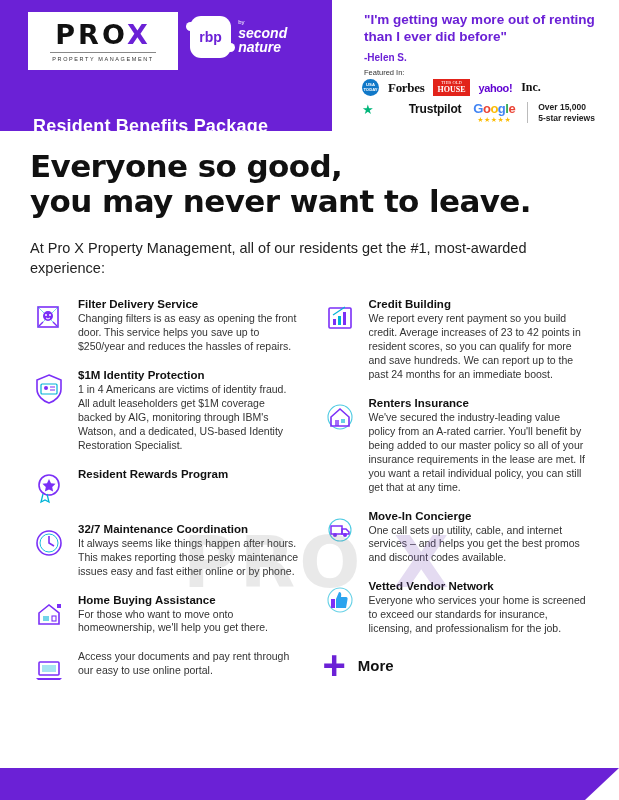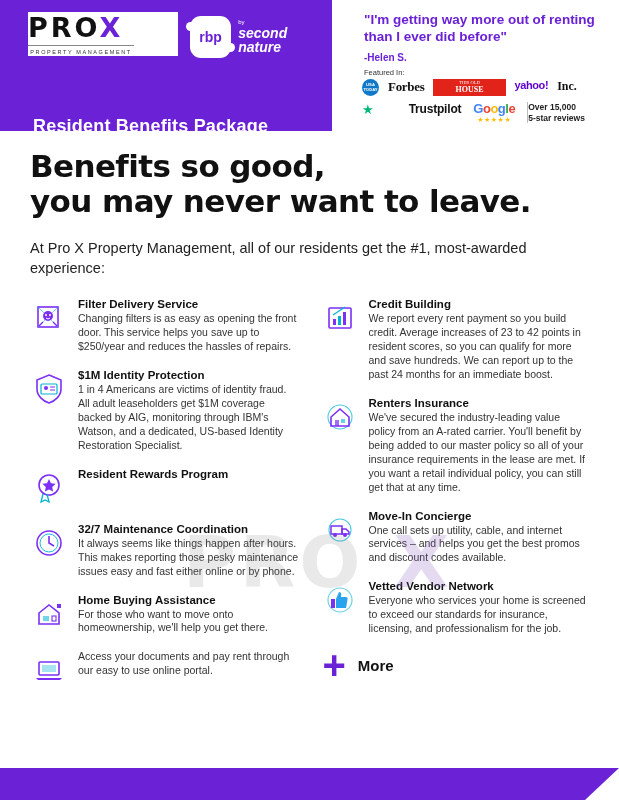--- a/index.html
+++ b/index.html
@@ -25,25 +25,25 @@
   }
   .header-left {
     position: absolute;
     left: 0; top: 0;
     width: 332px; height: 131px;
     background: #6b21d6;
   }
   .logo-box {
     position: absolute;
     left: 28px; top: 12px;
-    width: 150px; height: 44px;
+    width: 150px; height: 58px;
     background: #ffffff;
     display: flex;
     flex-direction: column;
-    align-items: flex-start;
+    align-items: center;
     justify-content: center;
   }
   .logo-prox {
     font-family: "DejaVu Sans", sans-serif;
     font-weight: bold;
     font-size: 27px;
     letter-spacing: 3px;
     color: #111111;
     line-height: 1;
   }
@@ -134,20 +134,21 @@
   .featured-label {
     position: absolute;
     left: 32px; top: 68px;
     font-size: 7.5px;
     color: #333;
   }
   .press-row {
     position: absolute;
     left: 30px; top: 79px;
     display: flex;
+    align-items: center;
     gap: 9px;
   }
   .press-usatoday {
     width: 17px; height: 17px;
     border-radius: 50%;
     background: #1078c8;
     color: #fff;
     font-size: 4.2px;
     font-weight: bold;
     display: flex; align-items: center; justify-content: center;
@@ -160,21 +161,21 @@
     font-size: 13px;
     color: #111;
     letter-spacing: -0.3px;
   }
   .press-house {
     background: #e2231a;
     color: #fff;
     font-family: "Liberation Serif", serif;
     font-weight: bold;
     font-size: 8px;
-    padding: 2px 22px;
+    padding: 2px 4px;
     line-height: 1;
     text-align: center;
   }
   .press-house small { display:block; font-size:4.5px; font-weight:normal;}
   .press-yahoo {
     font-weight: bold;
     font-size: 11px;
     color: #5f01d1;
     letter-spacing: -0.4px;
   }
@@ -224,20 +225,21 @@
     font-size: 7px;
     letter-spacing: 0.5px;
     line-height: 1;
     margin-top: 1px;
   }
   .reviews-block {
     font-size: 8.5px;
     font-weight: bold;
     color: #222;
     line-height: 1.25;
+    padding-left: 10px;
     border-left: 1px solid #bbb;
   }
 
   
   .main {
     position: relative;
     padding: 0 30px;
   }
   .headline {
     margin-top: 18px;
@@ -390,21 +392,21 @@
         <div class="google-stars">★★★★★</div>
       </div>
       <div class="reviews-block" style="white-space: pre-line;">Over 15,000
 5-star reviews</div>
     </div>
   </div>
 </div>
 
 <div class="main">
   <div class="headline">
-    <div>Benefits so good,</div>
+    <div>Everyone so good,</div>
     <div>you may never want to leave.</div>
   </div>
 
   <div class="subhead">At Pro X Property Management, all of our residents get the #1, most-awarded experience:</div>
 
   <div class="columns">
 
     <div class="col">
 
       <div class="benefit">

